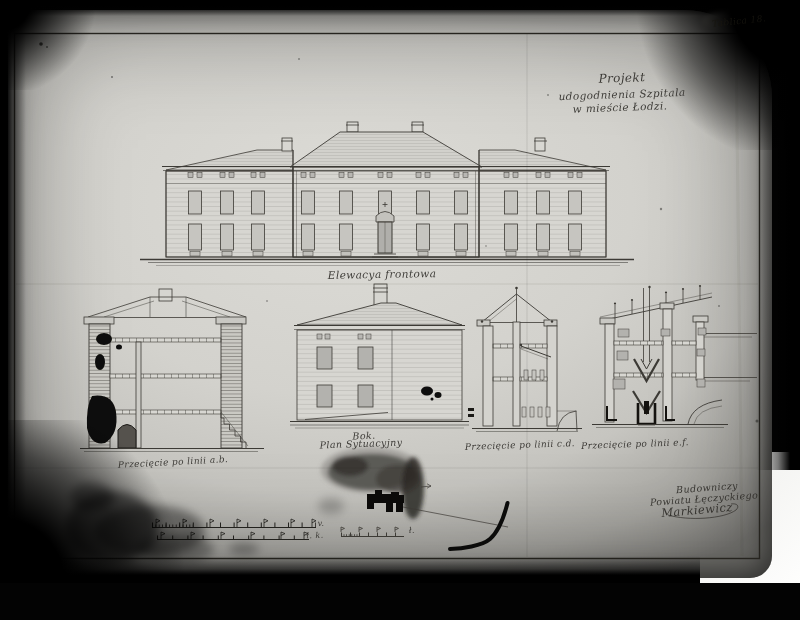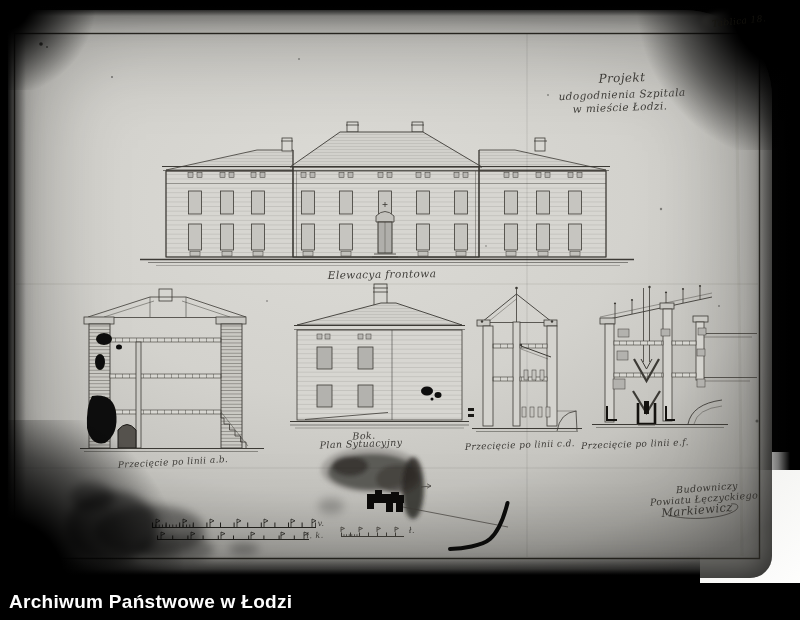--- a/index.html
+++ b/index.html
@@ -392,16 +392,13 @@
   <div class="ht" style="left:361px;top:438px;font-size:9.5px">Plan Sytuacyjny</div>
   <div class="ht" style="left:520px;top:440px;font-size:9px;transform:translateX(-50%) rotate(-2deg)">Przecięcie po linii c.d.</div>
   <div class="ht" style="left:635px;top:439px;font-size:9px;transform:translateX(-50%) rotate(-2deg)">Przecięcie po linii e.f.</div>
   <div class="ht" style="left:707px;top:482px;font-size:9.5px;transform:translateX(-50%) rotate(-4deg)">Budowniczy</div>
   <div class="ht" style="left:704px;top:493px;font-size:9.5px;transform:translateX(-50%) rotate(-4deg)">Powiatu Łęczyckiego</div>
   <div class="ht" style="left:697px;top:503px;font-size:11.5px;transform:translateX(-50%) rotate(-5deg)">Markiewicz</div>
   <div class="ht" style="left:321px;top:519px;font-size:8px">v.</div>
   <div class="ht" style="left:315px;top:531px;font-size:8px">ł. k.</div>
   <div class="ht" style="left:412px;top:526px;font-size:8px">ł.</div>
 
-  <div class="caption-bar">
-    <span>Archiwum Państwowe w Łodzi</span>
-  </div>
 </div>
 
 </body></html>

